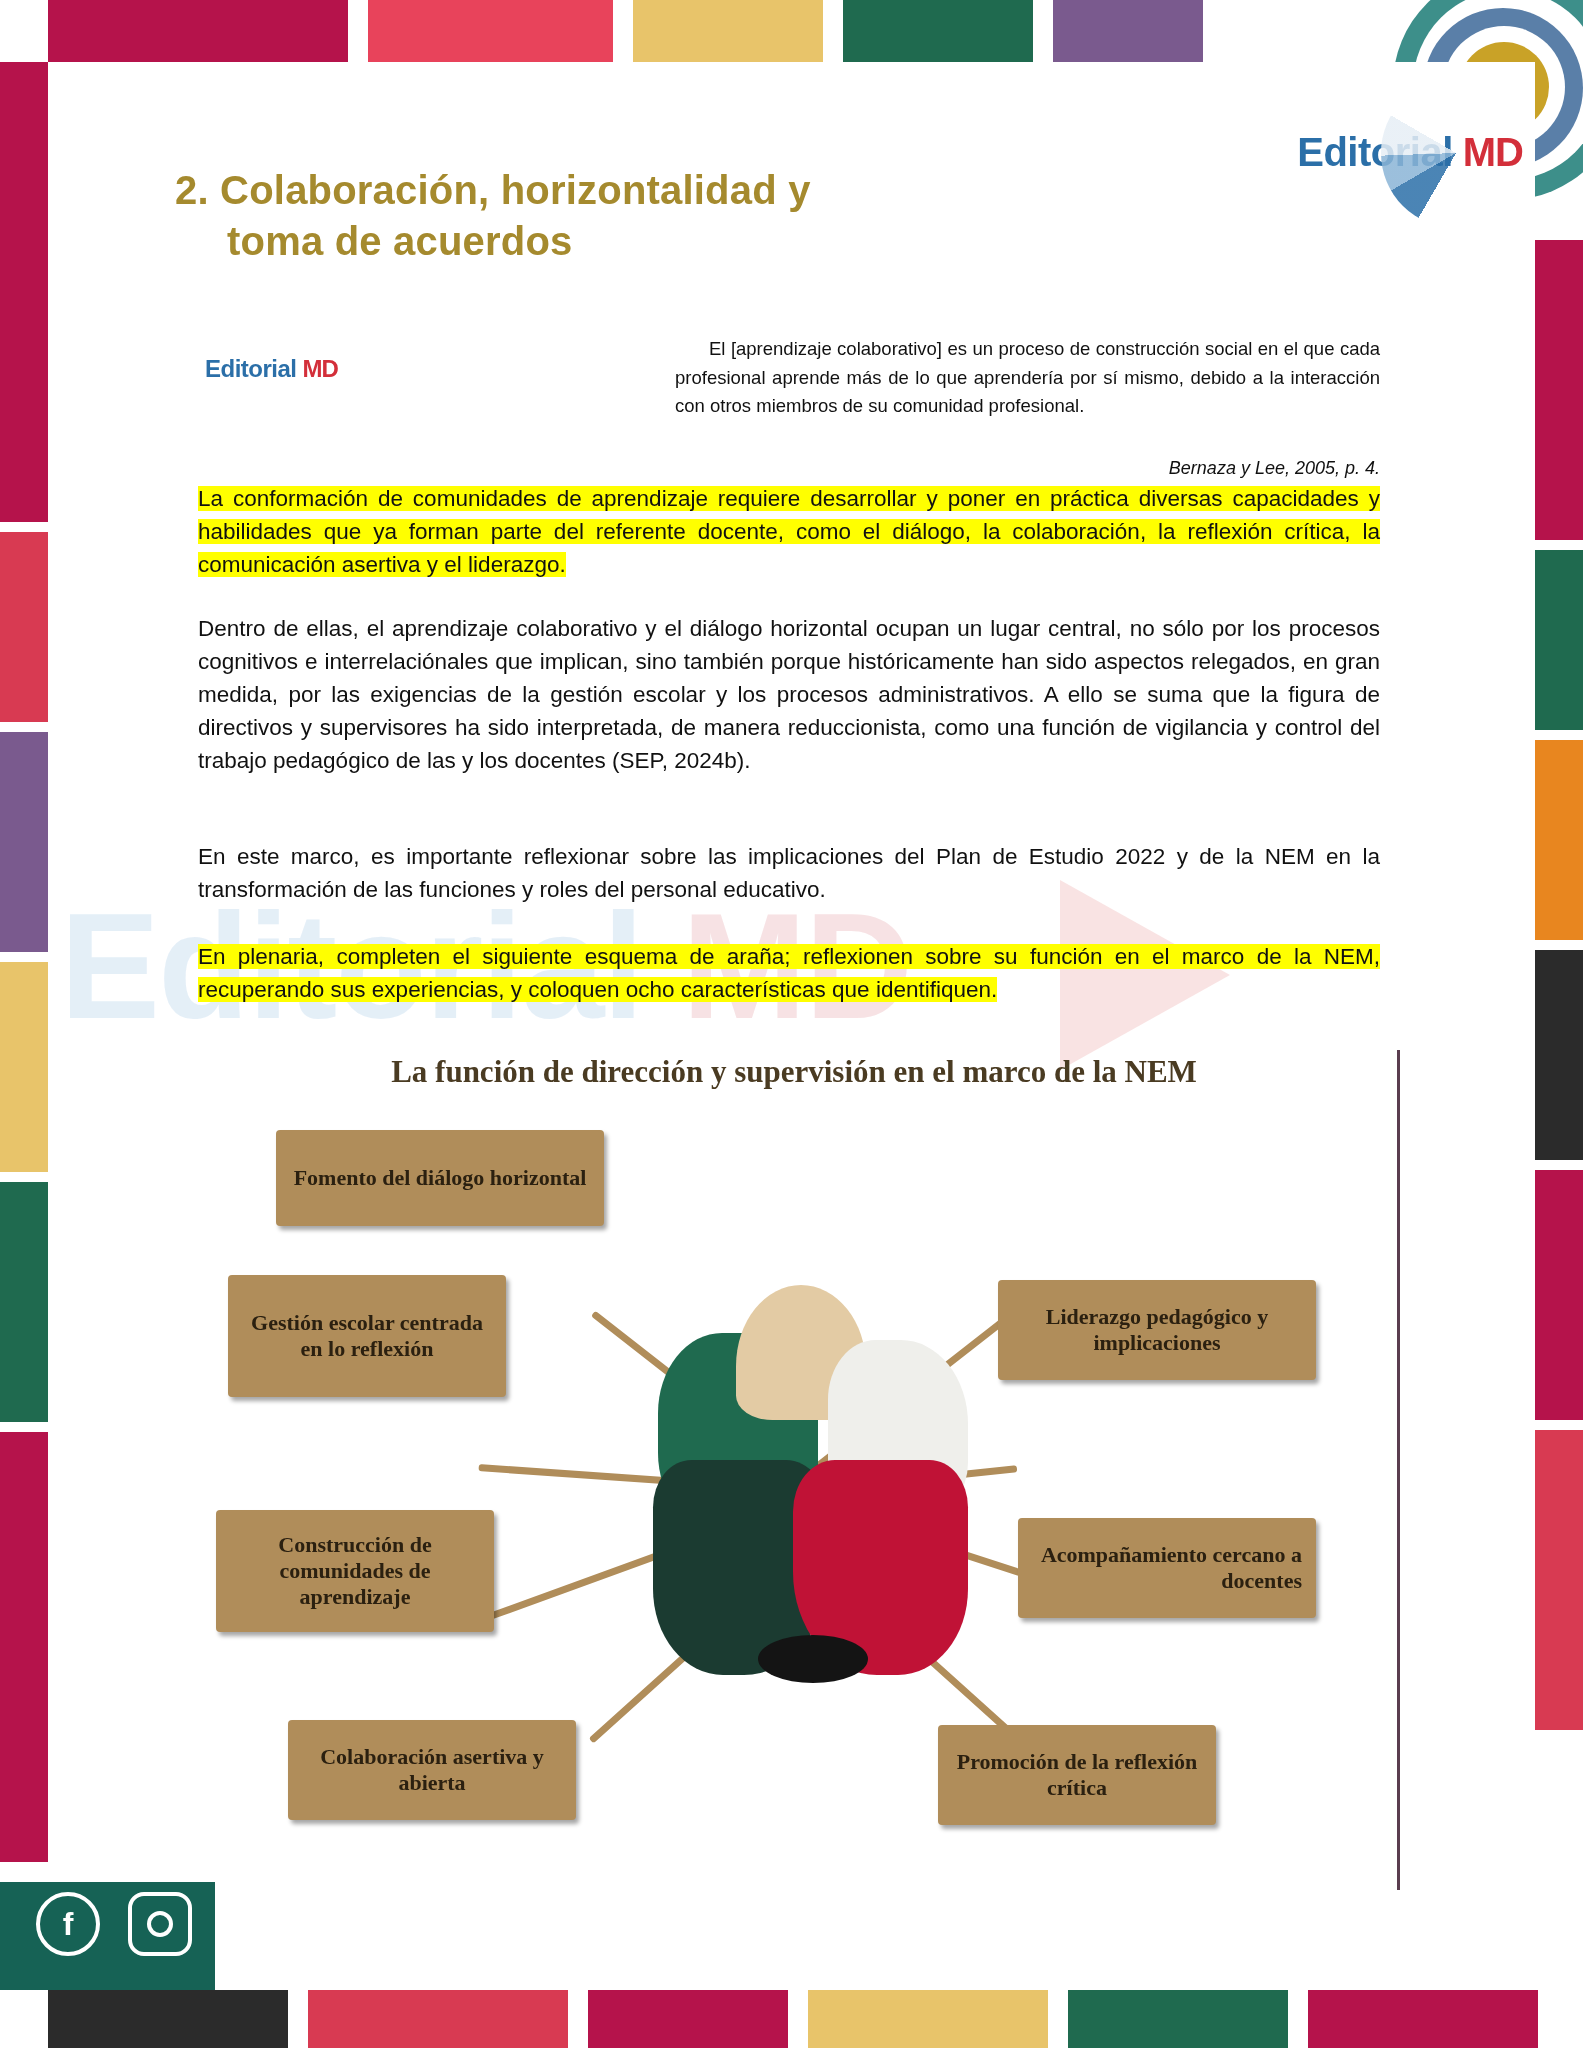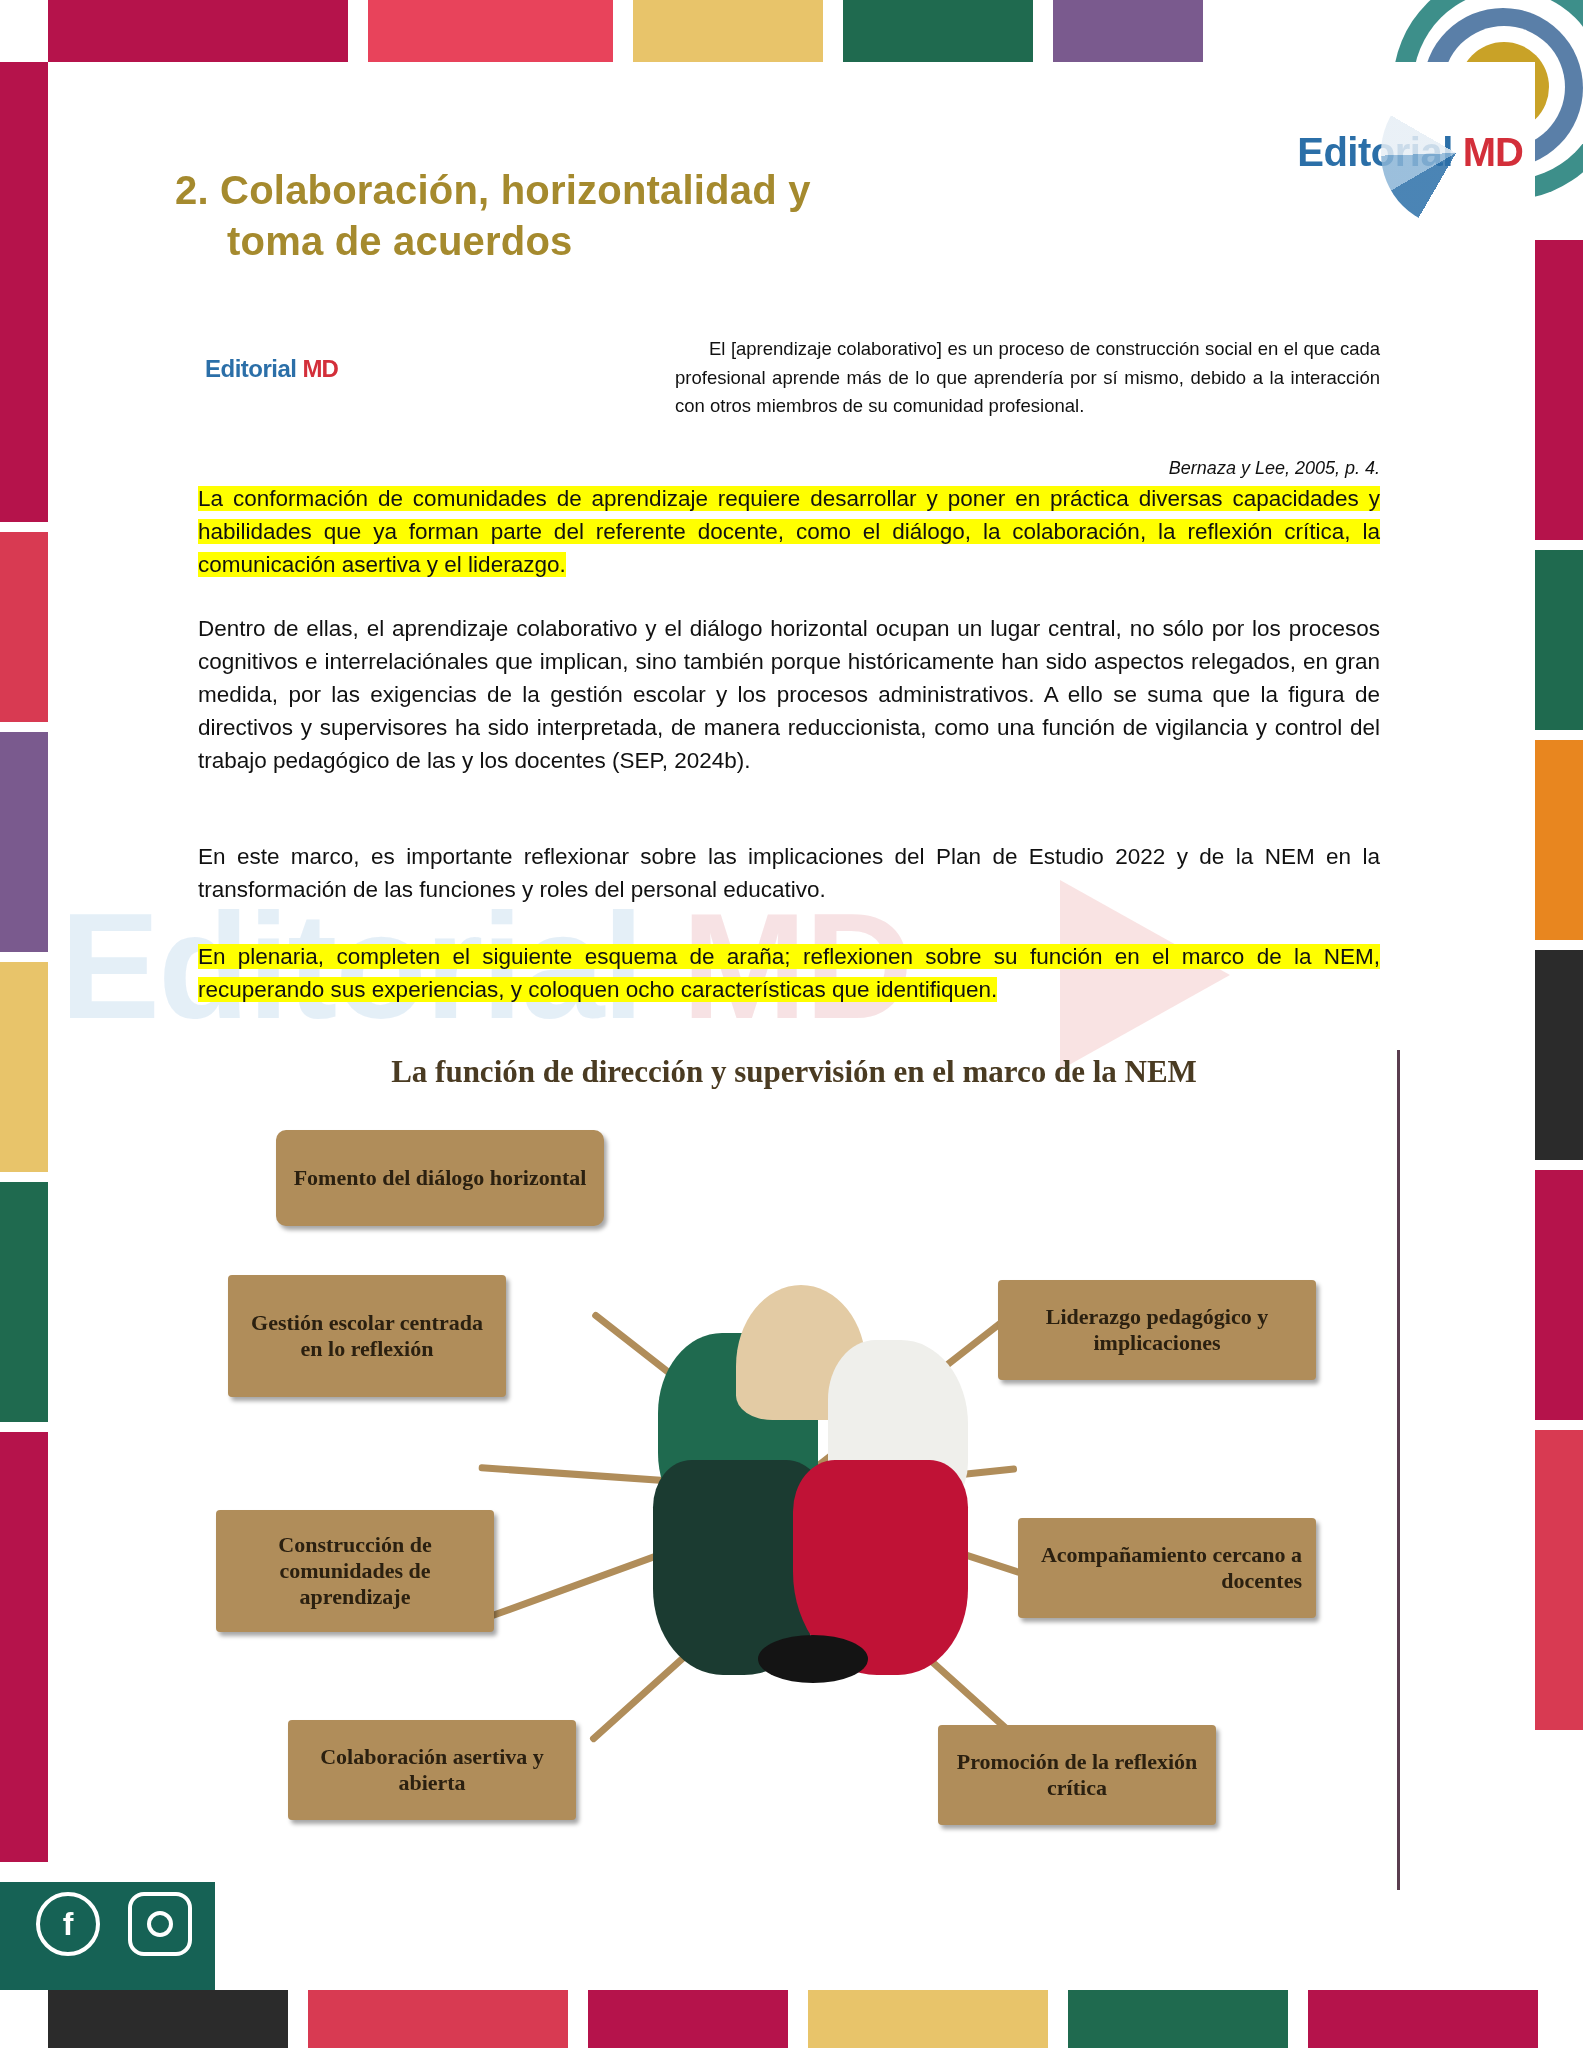--- a/index.html
+++ b/index.html
@@ -104,21 +104,21 @@
 
   
   .node{
     position:absolute;background:#b08d5a;color:#2b2010;
     font-family:"Liberation Serif", serif;
     font-weight:bold;font-size:22px;line-height:1.18;
     text-align:center;padding:11px 14px;border-radius:4px;
     box-shadow:3px 4px 4px rgba(0,0,0,.35);
     display:flex;align-items:center;justify-content:center;
   }
-  .n-tl{left:78px;top:90px;width:300px;height:74px;border-radius:10px;}
+  .n-tl{left:78px;top:90px;width:300px;height:74px;}
   .n-tr{left:710px;top:90px;width:320px;height:74px;}
   .n-l1{left:30px;top:235px;width:250px;height:100px;}
   .n-r1{left:800px;top:240px;width:290px;height:78px;}
   .n-l2{left:18px;top:470px;width:250px;height:100px;}
   .n-r2{left:820px;top:478px;width:270px;height:78px;text-align:right;}
   .n-bl{left:90px;top:680px;width:260px;height:78px;}
   .n-br{left:740px;top:685px;width:250px;height:78px;}
 
   .spoke{position:absolute;background:#b08d5a;height:7px;transform-origin:0 50%;border-radius:3px;}
 

